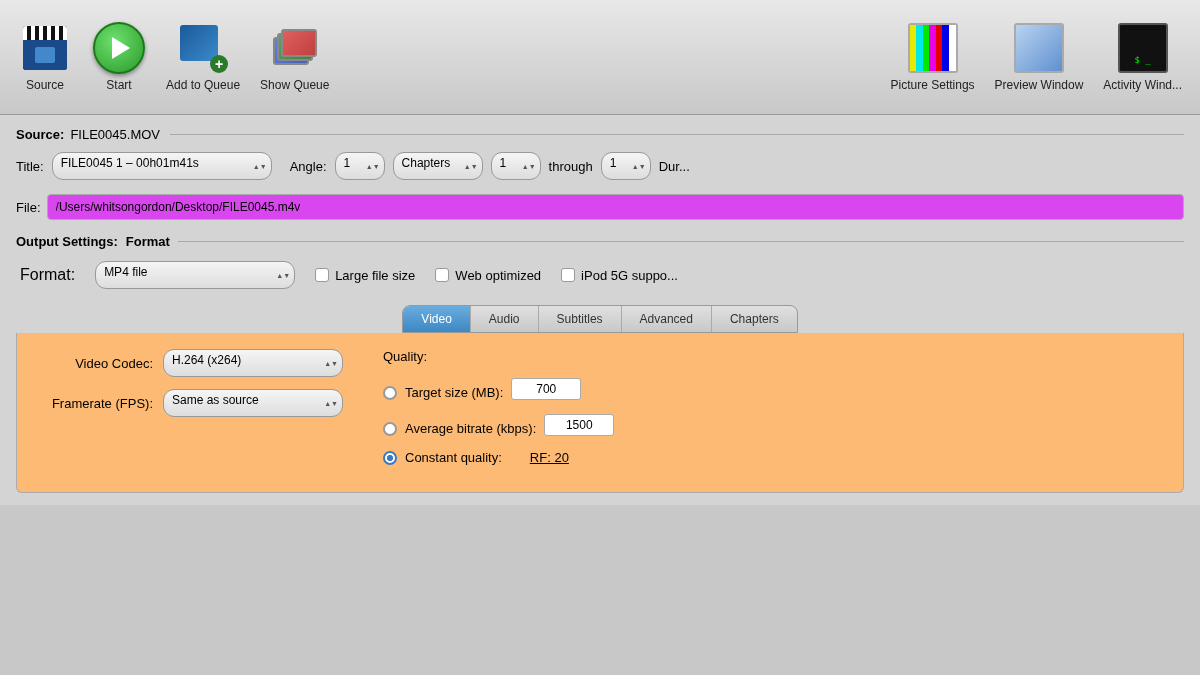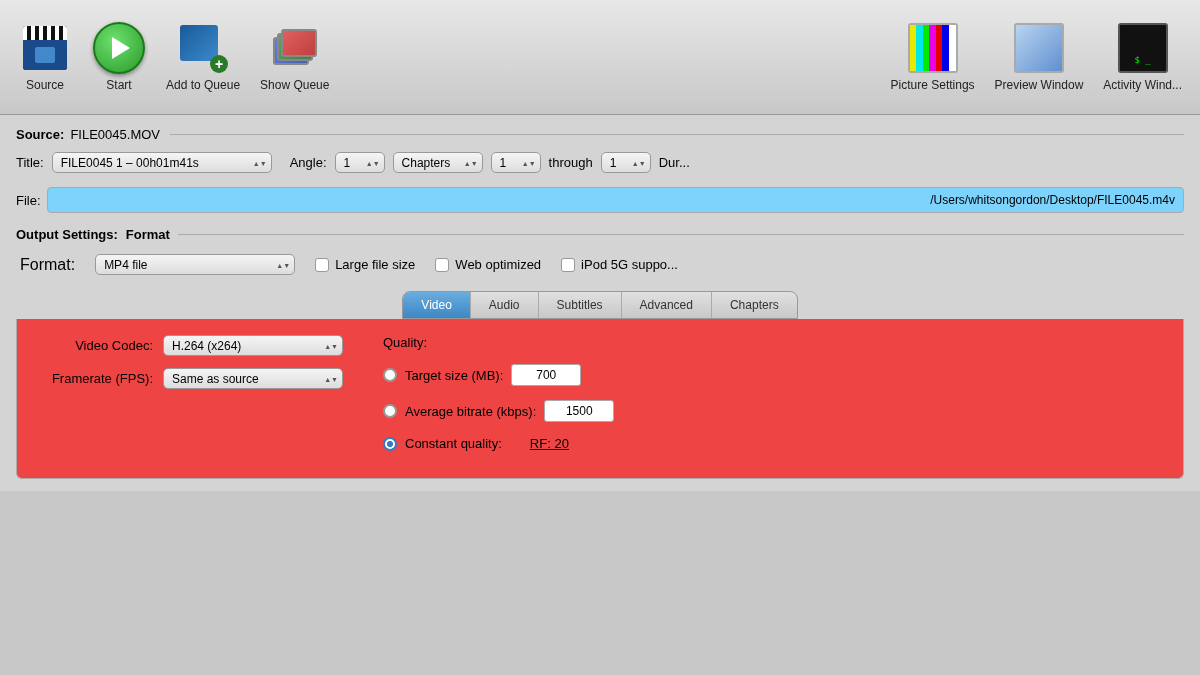--- a/index.html
+++ b/index.html
@@ -199,22 +199,22 @@
       margin-bottom: 14px;
     }
     .select-wrap {
       position: relative;
       display: inline-block;
     }
     .select-wrap select {
       appearance: none;
       background: linear-gradient(to bottom, #f5f5f5, #ddd);
       border: 1px solid #999;
-      border-radius: 5px;
-      padding: 3px 24px 2px 8px;
+      border-radius: 11px;
+      padding: 3px 24px 9px 8px;
       font-size: 12px;
       cursor: pointer;
       min-width: 80px;
     }
     .select-wrap::after {
       content: '▲▼';
       font-size: 7px;
       position: absolute;
       right: 5px;
       top: 50%;
@@ -241,27 +241,26 @@
 
     .destination-row {
       display: flex;
       align-items: center;
       margin-bottom: 14px;
       gap: 6px;
     }
     .destination-row .label { font-size: 13px; }
     .file-input {
       flex: 1;
-      background: #7dd3fc;
+      background: #d946ef;
       border: 1px solid #aaa;
       border-radius: 4px;
       padding: 4px 8px;
       font-size: 12px;
       height: 26px;
-      text-align: right;
     }
 
     .output-settings-row {
       display: flex;
       align-items: center;
       gap: 8px;
       margin-bottom: 12px;
     }
     .output-settings-row .bold-label { font-weight: bold; }
     .output-settings-row .custom-label { font-weight: bold; }
@@ -318,21 +317,21 @@
     }
     .tab:last-child { border-right: none; }
     .tab.active {
       background: linear-gradient(to bottom, #6aaddf, #3d87c4);
       color: white;
       font-weight: 500;
     }
 
     
     .tab-content {
-      background: #ef4444;
+      background: #fdba74;
       border: 1px solid #aaa;
       border-top: none;
       border-radius: 0 0 6px 6px;
       padding: 16px;
       min-height: 160px;
     }
 
     .video-settings {
       display: flex;
       gap: 40px;
@@ -359,21 +358,21 @@
       text-align: right;
       font-size: 13px;
     }
 
     .quality-section .label {
       font-size: 13px;
       margin-right: 10px;
     }
     .quality-row {
       display: flex;
-      align-items: center;
+      align-items: flex-end;
       gap: 8px;
       margin-bottom: 6px;
     }
     .radio-btn {
       width: 14px; height: 14px;
       border-radius: 50%;
       border: 2px solid #999;
       background: white;
       display: inline-block;
       cursor: pointer;

